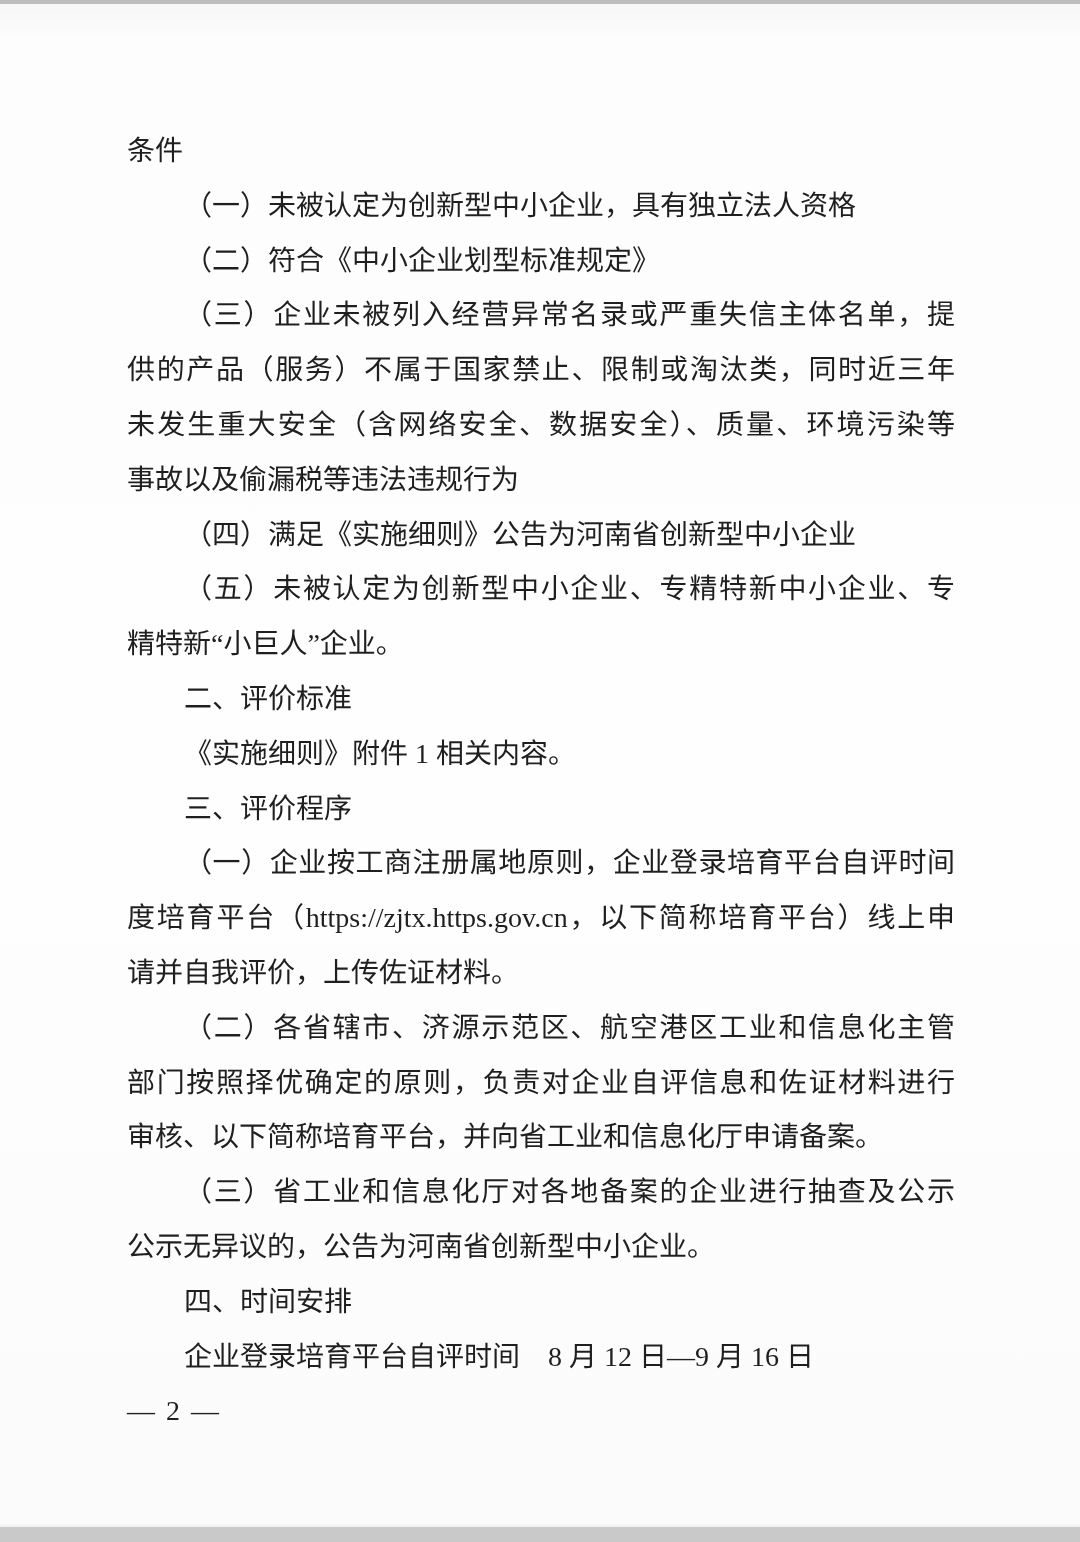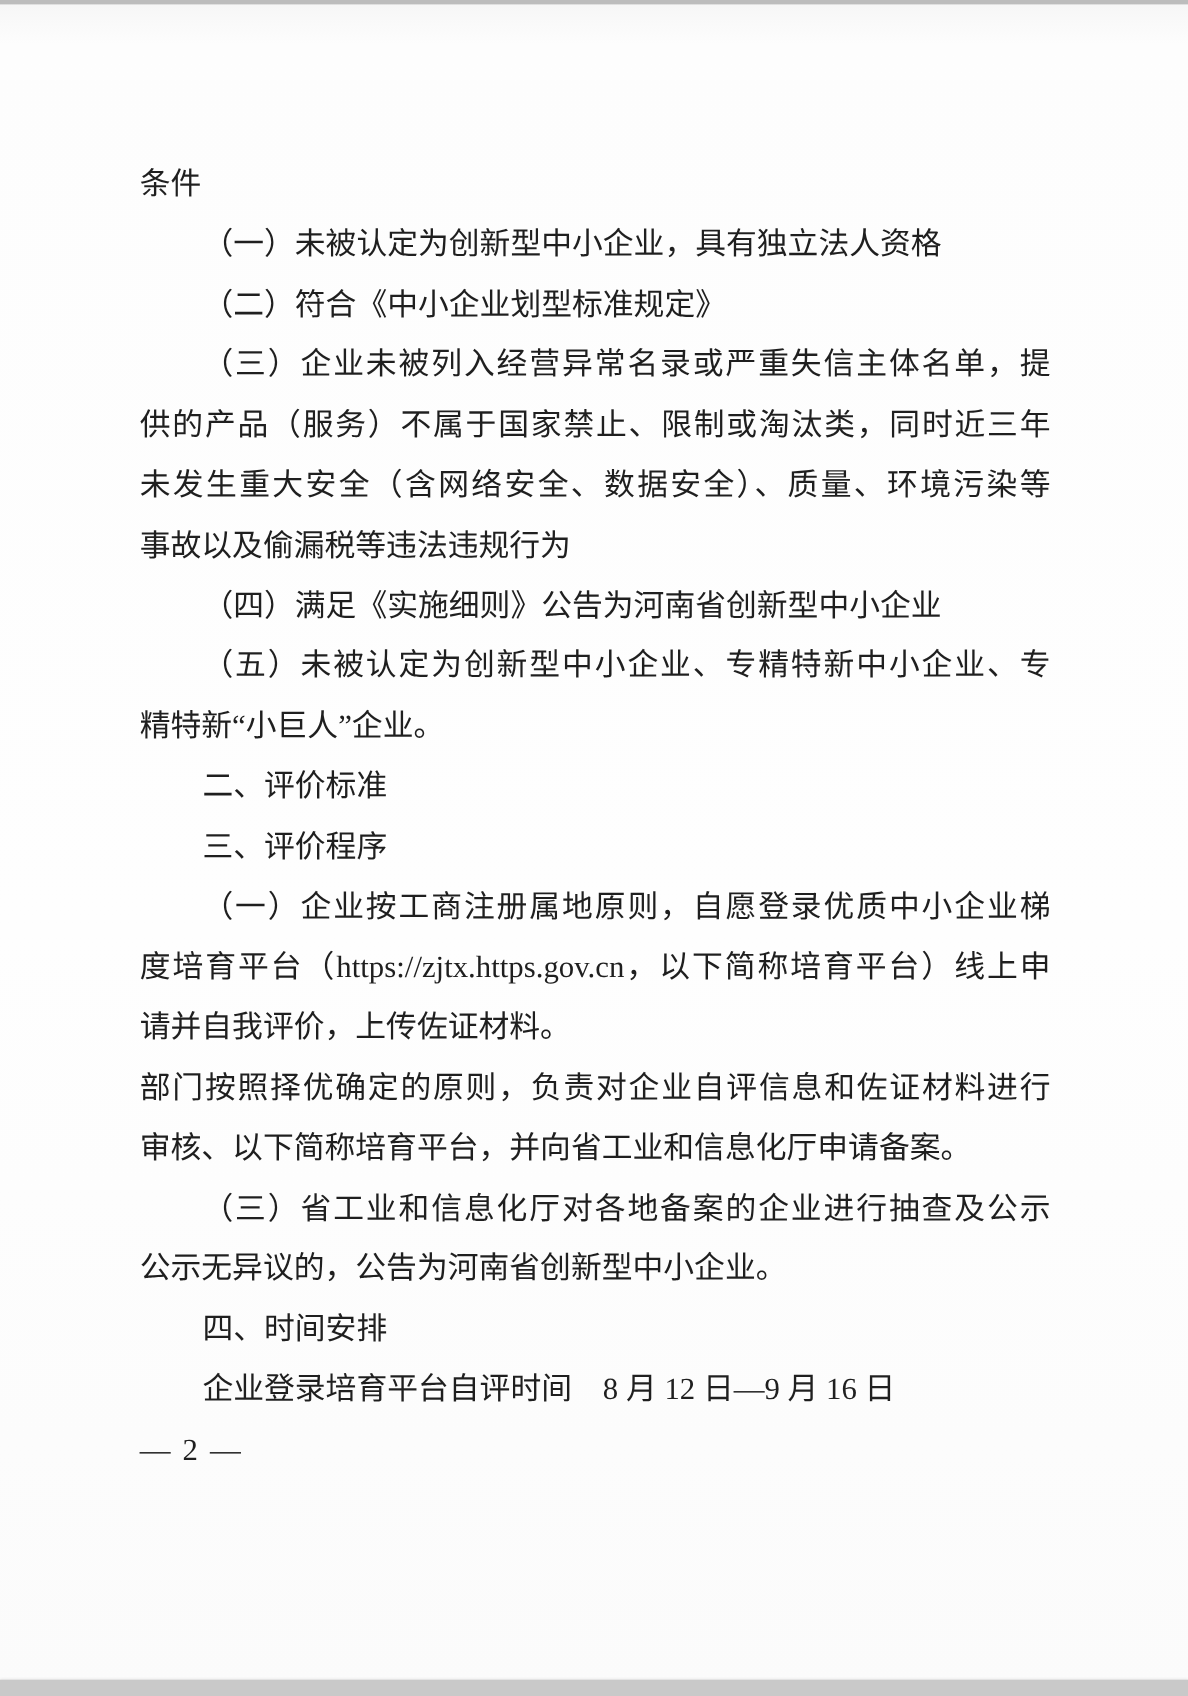--- a/index.html
+++ b/index.html
@@ -24,21 +24,21 @@
   .edge-bar-bottom {
     position: absolute;
     bottom: 0; left: 0; right: 0;
     height: 15px;
     background: #c9c9c9;
     box-shadow: 0 -2px 2px rgba(0,0,0,0.05);
   }
   .text-block {
     position: absolute;
     left: 127px;
-    top: 141px;
+    top: 124px;
     width: 828px;
   }
   .ln {
     font-size: 28px;
     line-height: 54.8px;
     height: 54.8px;
     white-space: nowrap;
     letter-spacing: 0px;
     overflow: visible;
   }
@@ -67,24 +67,26 @@
   <div class="ln indent">（一）未被认定为创新型中小企业，具有独立法人资格</div>
   <div class="ln indent">（二）符合《中小企业划型标准规定》</div>
   <div class="ln indent jfull">（三）企业未被列入经营异常名录或严重失信主体名单，提</div>
   <div class="ln jfull">供的产品（服务）不属于国家禁止、限制或淘汰类，同时近三年</div>
   <div class="ln jfull">未发生重大安全（含网络安全、数据安全）、质量、环境污染等</div>
   <div class="ln">事故以及偷漏税等违法违规行为</div>
   <div class="ln indent">（四）满足《实施细则》公告为河南省创新型中小企业</div>
   <div class="ln indent jfull">（五）未被认定为创新型中小企业、专精特新中小企业、专</div>
   <div class="ln">精特新“小巨人”企业。</div>
   <div class="ln indent">二、评价标准</div>
+  <div class="ln indent">《实施细则》附件 1 相关内容。</div>
   <div class="ln indent">三、评价程序</div>
-  <div class="ln indent jfull">（一）企业按工商注册属地原则，自愿登录优质中小企业梯</div>
+  <div class="ln indent jfull">（一）企业按工商注册属地原则，企业登录培育平台自评时间</div>
   <div class="ln jfull">度培育平台（https://zjtx.https.gov.cn，以下简称培育平台）线上申</div>
   <div class="ln">请并自我评价，上传佐证材料。</div>
+  <div class="ln indent jfull">（二）各省辖市、济源示范区、航空港区工业和信息化主管</div>
   <div class="ln jfull">部门按照择优确定的原则，负责对企业自评信息和佐证材料进行</div>
   <div class="ln">审核、以下简称培育平台，并向省工业和信息化厅申请备案。</div>
   <div class="ln indent jfull">（三）省工业和信息化厅对各地备案的企业进行抽查及公示</div>
   <div class="ln">公示无异议的，公告为河南省创新型中小企业。</div>
   <div class="ln indent">四、时间安排</div>
   <div class="ln indent">企业登录培育平台自评时间　8 月 12 日—9 月 16 日</div>
   <div class="ln footer-line">— 2 —</div>
 </div>
 
 <div class="edge-bar-bottom"></div>

